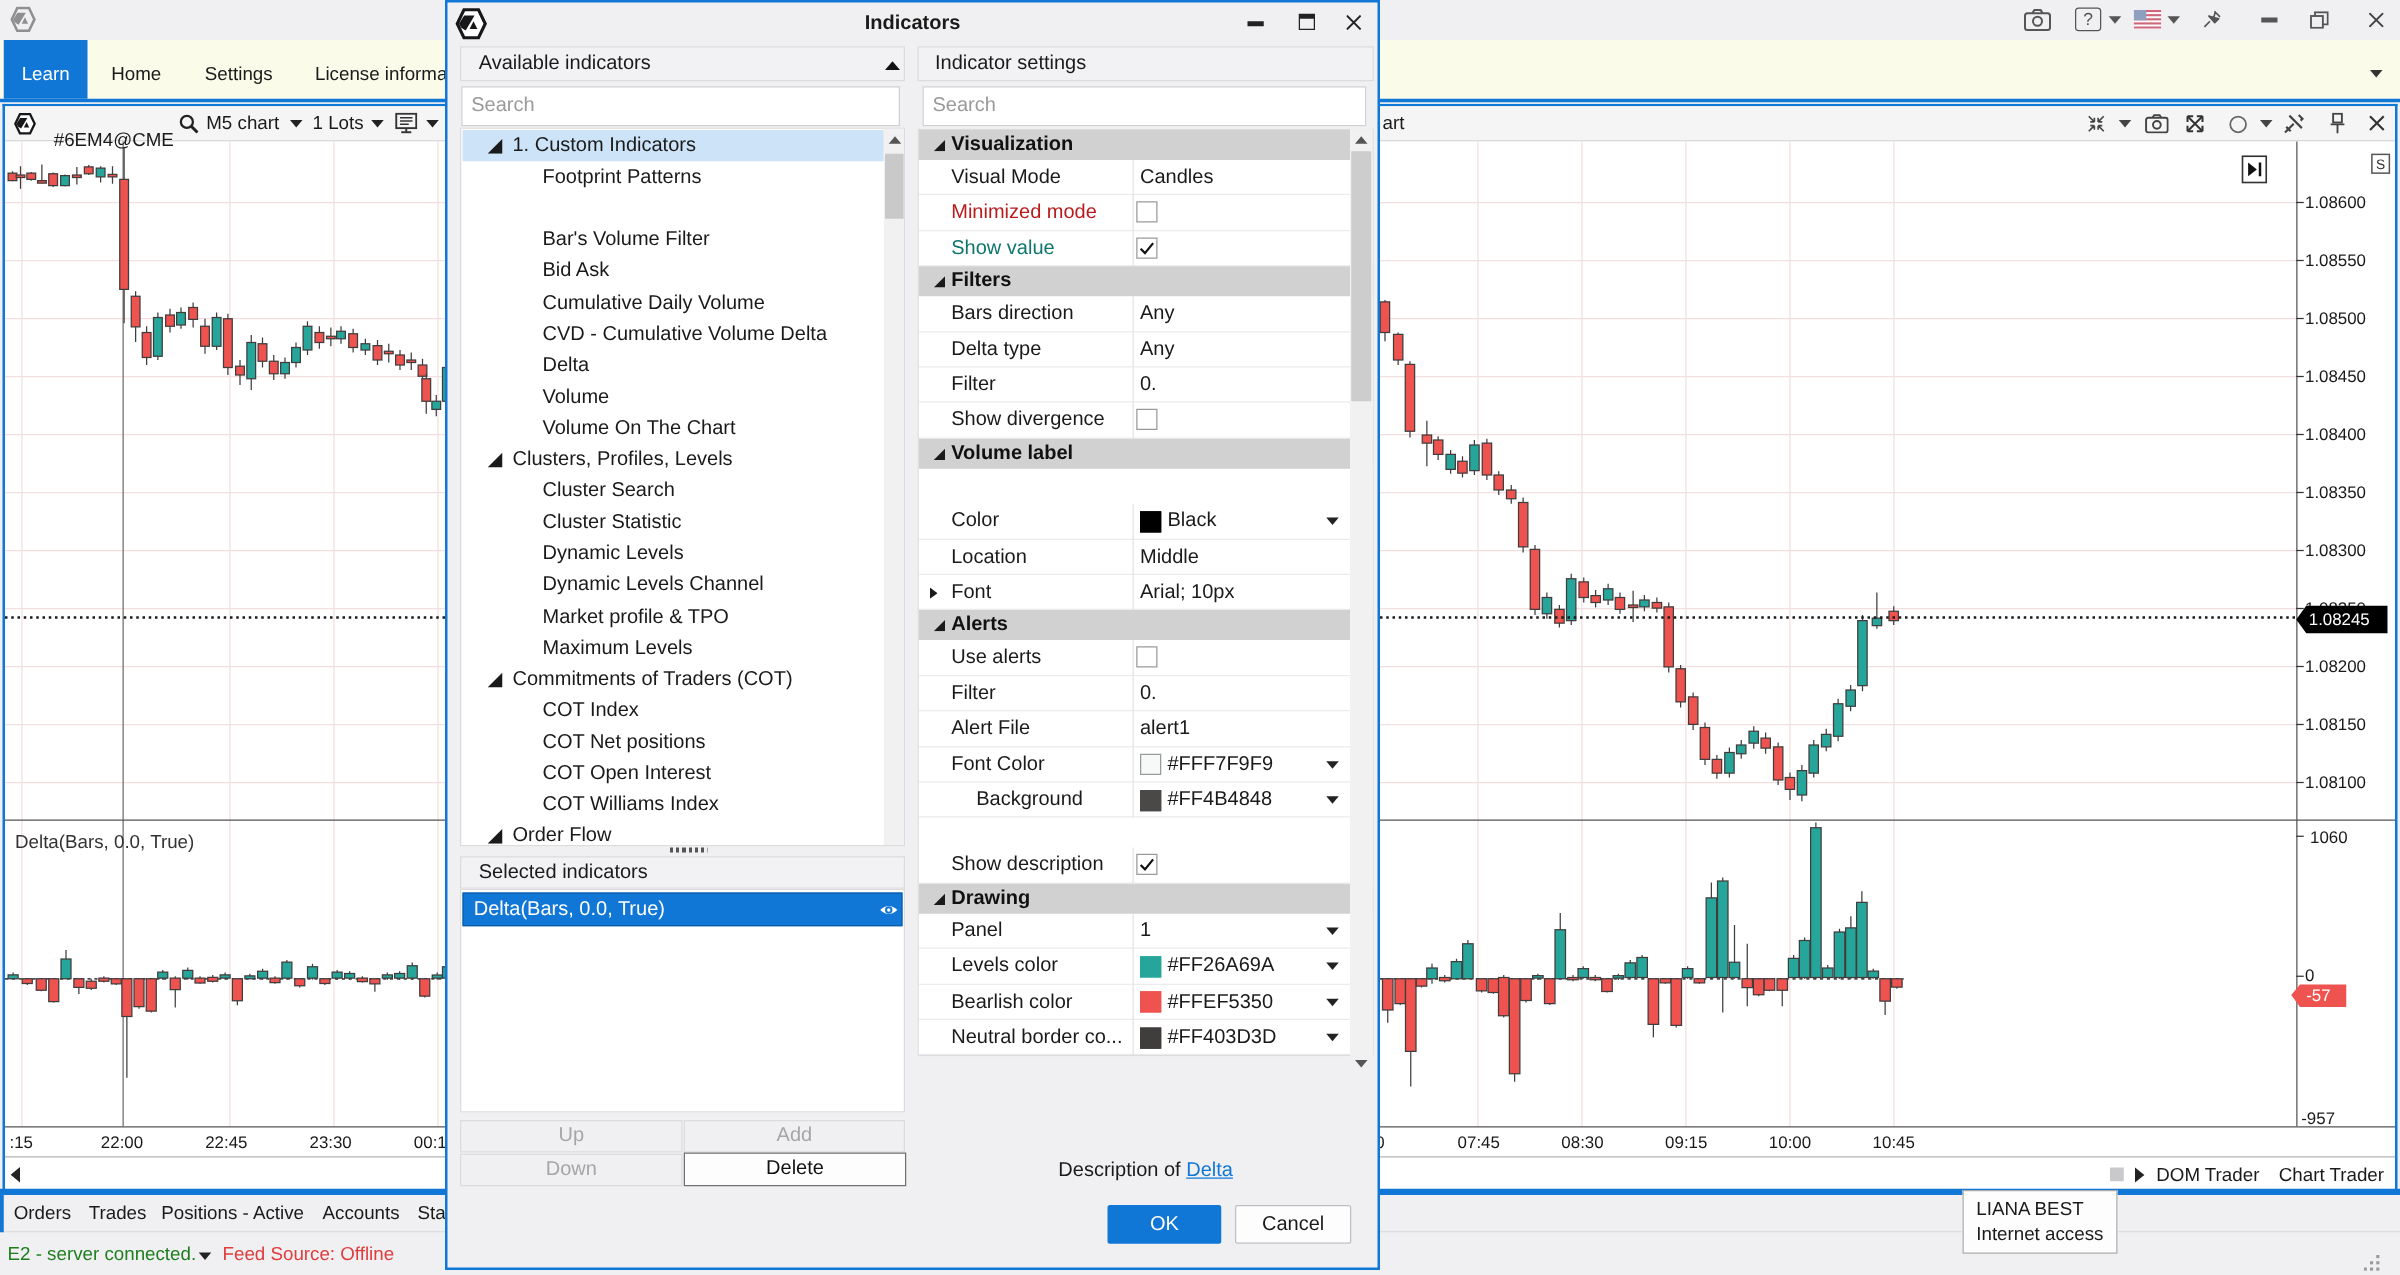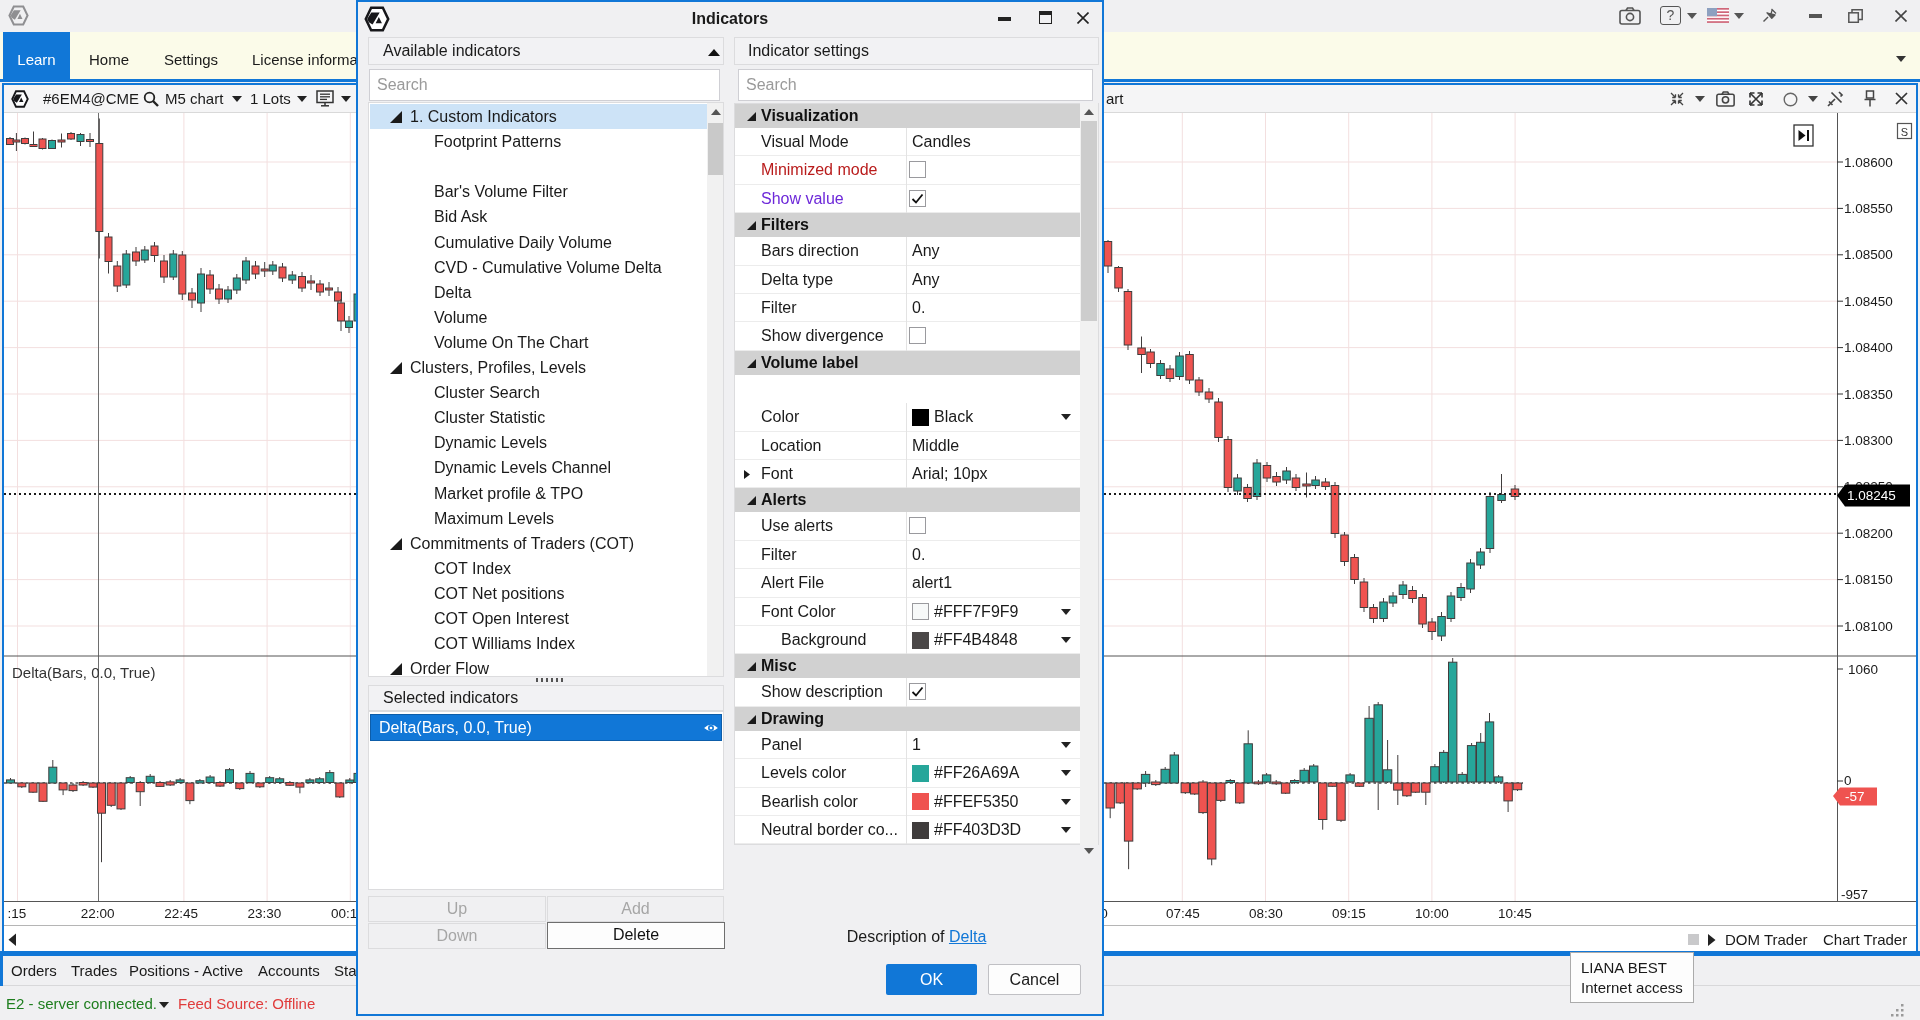--- a/index.html
+++ b/index.html
@@ -483,21 +483,21 @@
 <div class="abs" style="left:0;top:79px;width:1920px;height:2.5px;background:#1177d7;z-index:4;"></div>
 <div class="abs" style="left:0;top:81.5px;width:1920px;height:1.5px;background:#f0f0f2;z-index:4;"></div>
 <div class="win-border"></div>
 
 <div class="toolbar">
   <svg class="abs" style="left:6px;top:5px" width="20" height="18" viewBox="0 0 29 29">
    <path d="M8 2 L21 2 L27 14.5 L21 27 L8 27 L2 14.5 Z" fill="#fff" stroke="#17171a" stroke-width="3"></path>
    <path d="M3.5 14.5 L8.2 7.2 L17.5 7.2 L9.5 20.5 L5.5 18 Z" fill="#17171a"></path>
    <path d="M13 19.2 L20 19.2 L16.5 12.2 Z" fill="#17171a"></path>
   </svg>
-  <div class="tb-item" style="left:39px;">#6EM4@CME</div>
+  <div class="tb-item" style="left:39px;margin-top:14px;">#6EM4@CME</div>
   <svg class="abs" style="left:139px;top:6px" width="16" height="16" viewBox="0 0 16 16">
     <circle cx="6.5" cy="6.5" r="4.8" fill="none" stroke="#222" stroke-width="1.8"></circle>
     <line x1="10" y1="10" x2="15" y2="15" stroke="#222" stroke-width="2.4"></line>
   </svg>
   <div class="tb-item" style="left:161px;">M5 chart</div>
   <div class="dd" style="left:228px;"></div>
   <div class="tb-item" style="left:246px;">1 Lots</div>
   <div class="dd" style="left:293px;"></div>
   <svg class="abs" style="left:312px;top:5px" width="18" height="17" viewBox="0 0 18 17">
     <rect x="1" y="1" width="16" height="11.5" fill="none" stroke="#333" stroke-width="1.5"></rect>
@@ -692,21 +692,21 @@
 <div class="abs" style="left:0;top:24.0px;width:363px;height:28.4px;border-bottom:1px solid #ececec;font-size:16px;color:#1a1a1a;line-height:28.4px;">
 <span style="margin-left:26px;white-space:nowrap;">Visual Mode</span>
 <div class="abs" style="left:171px;top:0;width:1px;height:28.4px;background:#e3e3e3;"></div>
 <div class="abs" style="left:177px;top:0;line-height:28.4px;">Candles</div>
 </div>
 <div class="abs" style="left:0;top:52.4px;width:363px;height:28.4px;border-bottom:1px solid #ececec;font-size:16px;color:#b91c1c;line-height:28.4px;">
 <span style="margin-left:26px;white-space:nowrap;">Minimized mode</span>
 <div class="abs" style="left:171px;top:0;width:1px;height:28.4px;background:#e3e3e3;"></div>
 <div class="abs" style="left:174px;top:5px;width:17px;height:17px;background:#fff;border:1px solid #9a9a9e;"></div>
 </div>
-<div class="abs" style="left:0;top:80.8px;width:363px;height:28.4px;border-bottom:1px solid #ececec;font-size:16px;color:#6d28d9;line-height:28.4px;">
+<div class="abs" style="left:0;top:80.8px;width:363px;height:28.4px;border-bottom:1px solid #ececec;font-size:16px;color:#0f766e;line-height:28.4px;">
 <span style="margin-left:26px;white-space:nowrap;">Show value</span>
 <div class="abs" style="left:171px;top:0;width:1px;height:28.4px;background:#e3e3e3;"></div>
 <div class="abs" style="left:174px;top:5px;width:17px;height:17px;background:#fff;border:1px solid #9a9a9e;"></div>
 <svg class="abs" style="left:176px;top:8px" width="13" height="12" viewBox="0 0 13 12">
           <path d="M1.5 6 L5 9.5 L11.5 1.5" stroke="#111" stroke-width="1.8" fill="none"></path>
         </svg>
 </div>
 <div class="abs" style="left:0;top:109.2px;width:363px;height:24.0px;background:#d1d1d1;font-size:16px;font-weight:bold;color:#111;line-height:24.0px;">
 <svg class="abs" style="left:12px;top:8px" width="9" height="9" viewBox="0 0 10 10">
           <polygon points="10,0 10,10 0,10" fill="#1a1a1a"></polygon>
@@ -784,25 +784,20 @@
 <div class="abs" style="left:199px;top:0;line-height:28.4px;">#FFF7F9F9</div>
 <div class="dd abs" style="left:326px;top:11px;"></div>
 </div>
 <div class="abs" style="left:0;top:522.0px;width:363px;height:28.4px;border-bottom:1px solid #ececec;font-size:16px;color:#1a1a1a;line-height:28.4px;padding-left:20px;">
 <span style="margin-left:26px;white-space:nowrap;">Background</span>
 <div class="abs" style="left:171px;top:0;width:1px;height:28.4px;background:#e3e3e3;"></div>
 <div class="abs" style="left:177px;top:5.5px;width:17px;height:17px;background:#4B4848;border:1px solid #4B4848;"></div>
 <div class="abs" style="left:199px;top:0;line-height:28.4px;">#FF4B4848</div>
 <div class="dd abs" style="left:326px;top:11px;"></div>
 </div>
-<div class="abs" style="left:0;top:550.4px;width:363px;height:24.0px;background:#d1d1d1;font-size:16px;font-weight:bold;color:#111;line-height:24.0px;">
-<svg class="abs" style="left:12px;top:8px" width="9" height="9" viewBox="0 0 10 10">
-          <polygon points="10,0 10,10 0,10" fill="#1a1a1a"></polygon>
-        </svg>
-<span style="margin-left:26px;">Misc</span></div>
 <div class="abs" style="left:0;top:574.4px;width:363px;height:28.4px;border-bottom:1px solid #ececec;font-size:16px;color:#1a1a1a;line-height:28.4px;">
 <span style="margin-left:26px;white-space:nowrap;">Show description</span>
 <div class="abs" style="left:171px;top:0;width:1px;height:28.4px;background:#e3e3e3;"></div>
 <div class="abs" style="left:174px;top:5px;width:17px;height:17px;background:#fff;border:1px solid #9a9a9e;"></div>
 <svg class="abs" style="left:176px;top:8px" width="13" height="12" viewBox="0 0 13 12">
           <path d="M1.5 6 L5 9.5 L11.5 1.5" stroke="#111" stroke-width="1.8" fill="none"></path>
         </svg>
 </div>
 <div class="abs" style="left:0;top:602.8px;width:363px;height:24.0px;background:#d1d1d1;font-size:16px;font-weight:bold;color:#111;line-height:24.0px;">
 <svg class="abs" style="left:12px;top:8px" width="9" height="9" viewBox="0 0 10 10">

